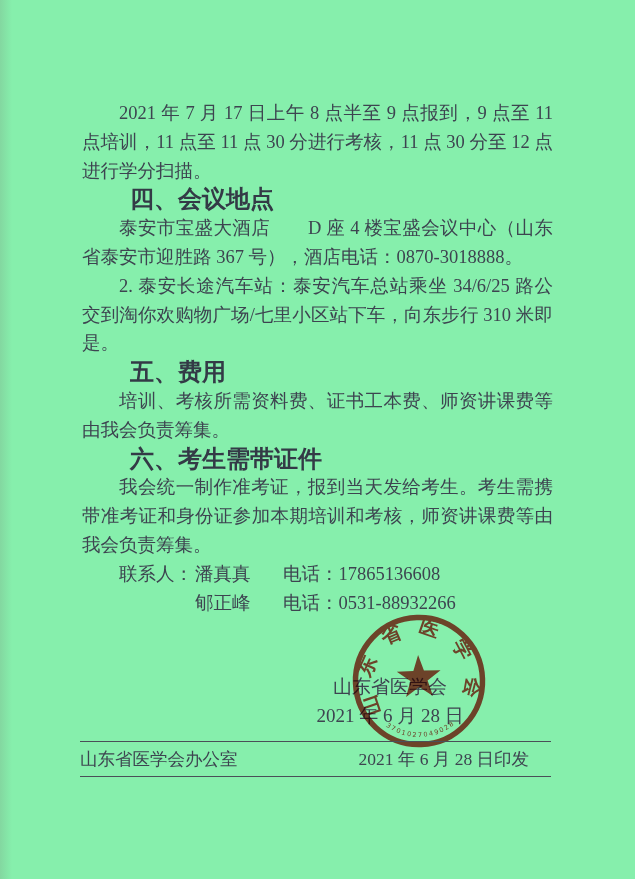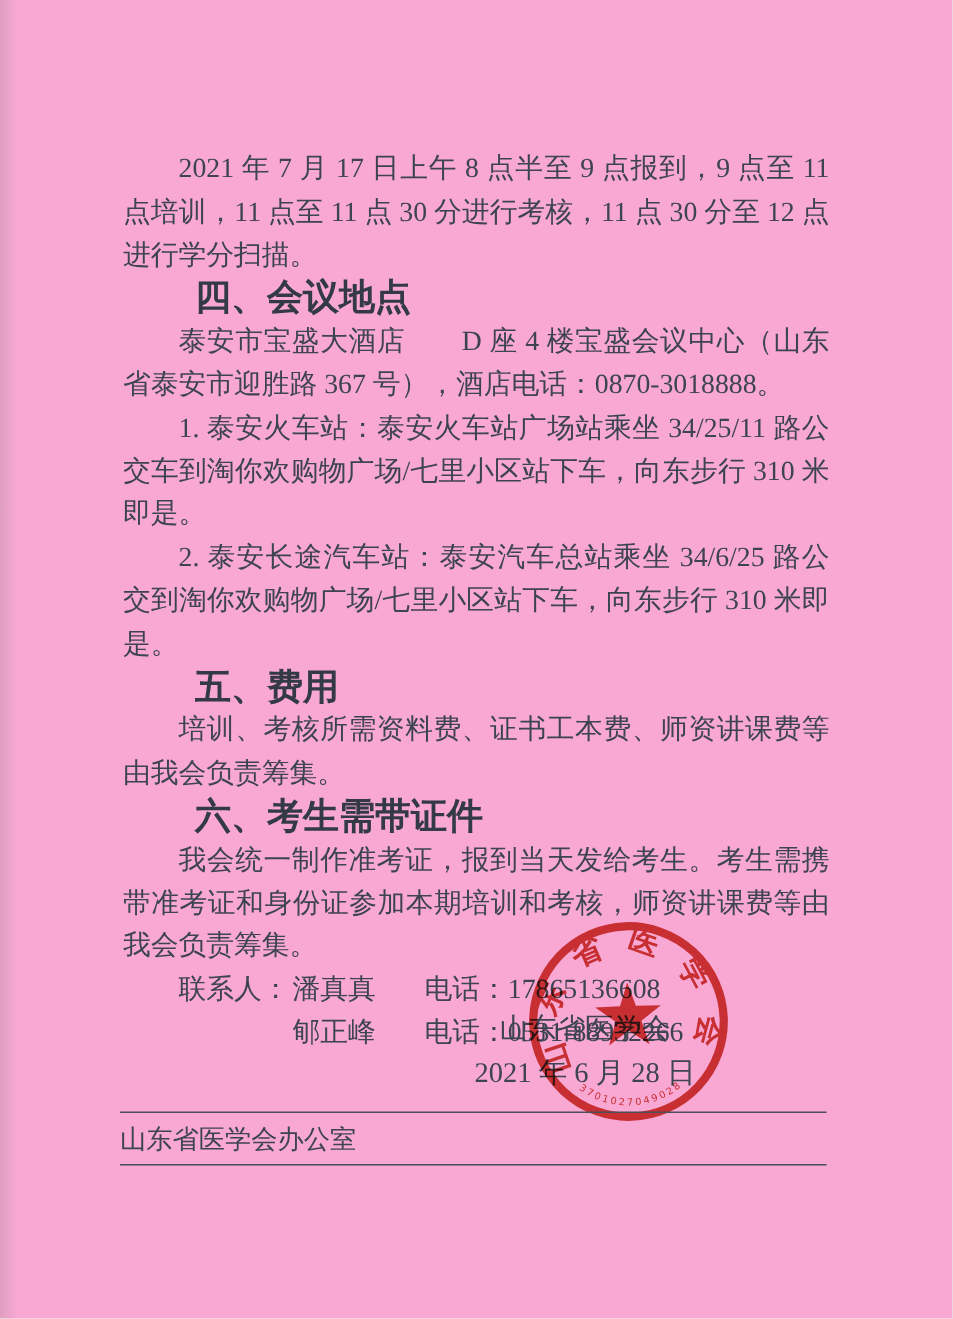--- a/index.html
+++ b/index.html
@@ -1,18 +1,18 @@
 <!DOCTYPE html>
 <html><head>
 <meta charset="utf-8">
 <style>
   html,body{margin:0;padding:0;background:#e8e8e6;}
   .page{
     position:relative;width:635px;height:879px;margin:0 auto;
-    background:#f9a8d4;overflow:hidden;
+    background:#86efac;overflow:hidden;
     font-family:"Liberation Serif","DejaVu Serif",serif;
     color:#3d4450;
   }
   .page::before{
     content:"";position:absolute;left:0;top:0;bottom:0;width:12px;
     background:linear-gradient(90deg,rgba(120,120,112,0.20),rgba(120,120,112,0));
     pointer-events:none;
   }
   .content{
     position:absolute;left:82px;top:99px;width:471px;
@@ -44,21 +44,20 @@
 </head>
 <body>
 
 <div class="page">
 
   <div class="content">
     <p>2021 年 7 月 17 日上午 8 点半至 9 点报到，9 点至 11 点培训，11 点至 11 点 30 分进行考核，11 点 30 分至 12 点进行学分扫描。</p>
 
     <h3>四、会议地点</h3>
     <p>泰安市宝盛大酒店　　D 座 4 楼宝盛会议中心（山东省泰安市迎胜路 367 号），酒店电话：0870-3018888。</p>
-    <p>1. 泰安火车站：泰安火车站广场站乘坐 34/25/11 路公交车到淘你欢购物广场/七里小区站下车，向东步行 310 米即是。</p>
     <p>2. 泰安长途汽车站：泰安汽车总站乘坐 34/6/25 路公交到淘你欢购物广场/七里小区站下车，向东步行 310 米即是。</p>
 
     <h3>五、费用</h3>
     <p>培训、考核所需资料费、证书工本费、师资讲课费等由我会负责筹集。</p>
 
     <h3>六、考生需带证件</h3>
     <p>我会统一制作准考证，报到当天发给考生。考生需携带准考证和身份证参加本期培训和考核，师资讲课费等由我会负责筹集。</p>
 
     <div class="contact-row">
       <span class="c-label">联系人：</span>
@@ -87,15 +86,16 @@
     <text font-size="20" font-weight="bold" fill="#c9372b" letter-spacing="15" style="font-family:'Liberation Serif','DejaVu Serif',serif;">
       <textPath href="#sealArcTop" startOffset="50%" text-anchor="middle">山东省医学会</textPath>
     </text>
     <text font-size="6.5" fill="#c9372b" letter-spacing="1.6" style="font-family:'DejaVu Sans','Liberation Sans',sans-serif;">
       <textPath href="#sealArcBottom" startOffset="50%" text-anchor="middle">3701027049028</textPath>
     </text>
   </svg>
 
   <div class="footer">
     <span class="fl">山东省医学会办公室</span>
+    <span class="fr">2021 年 6 月 28 日印发</span>
   </div>
 
 </div>
 
 </body></html>

